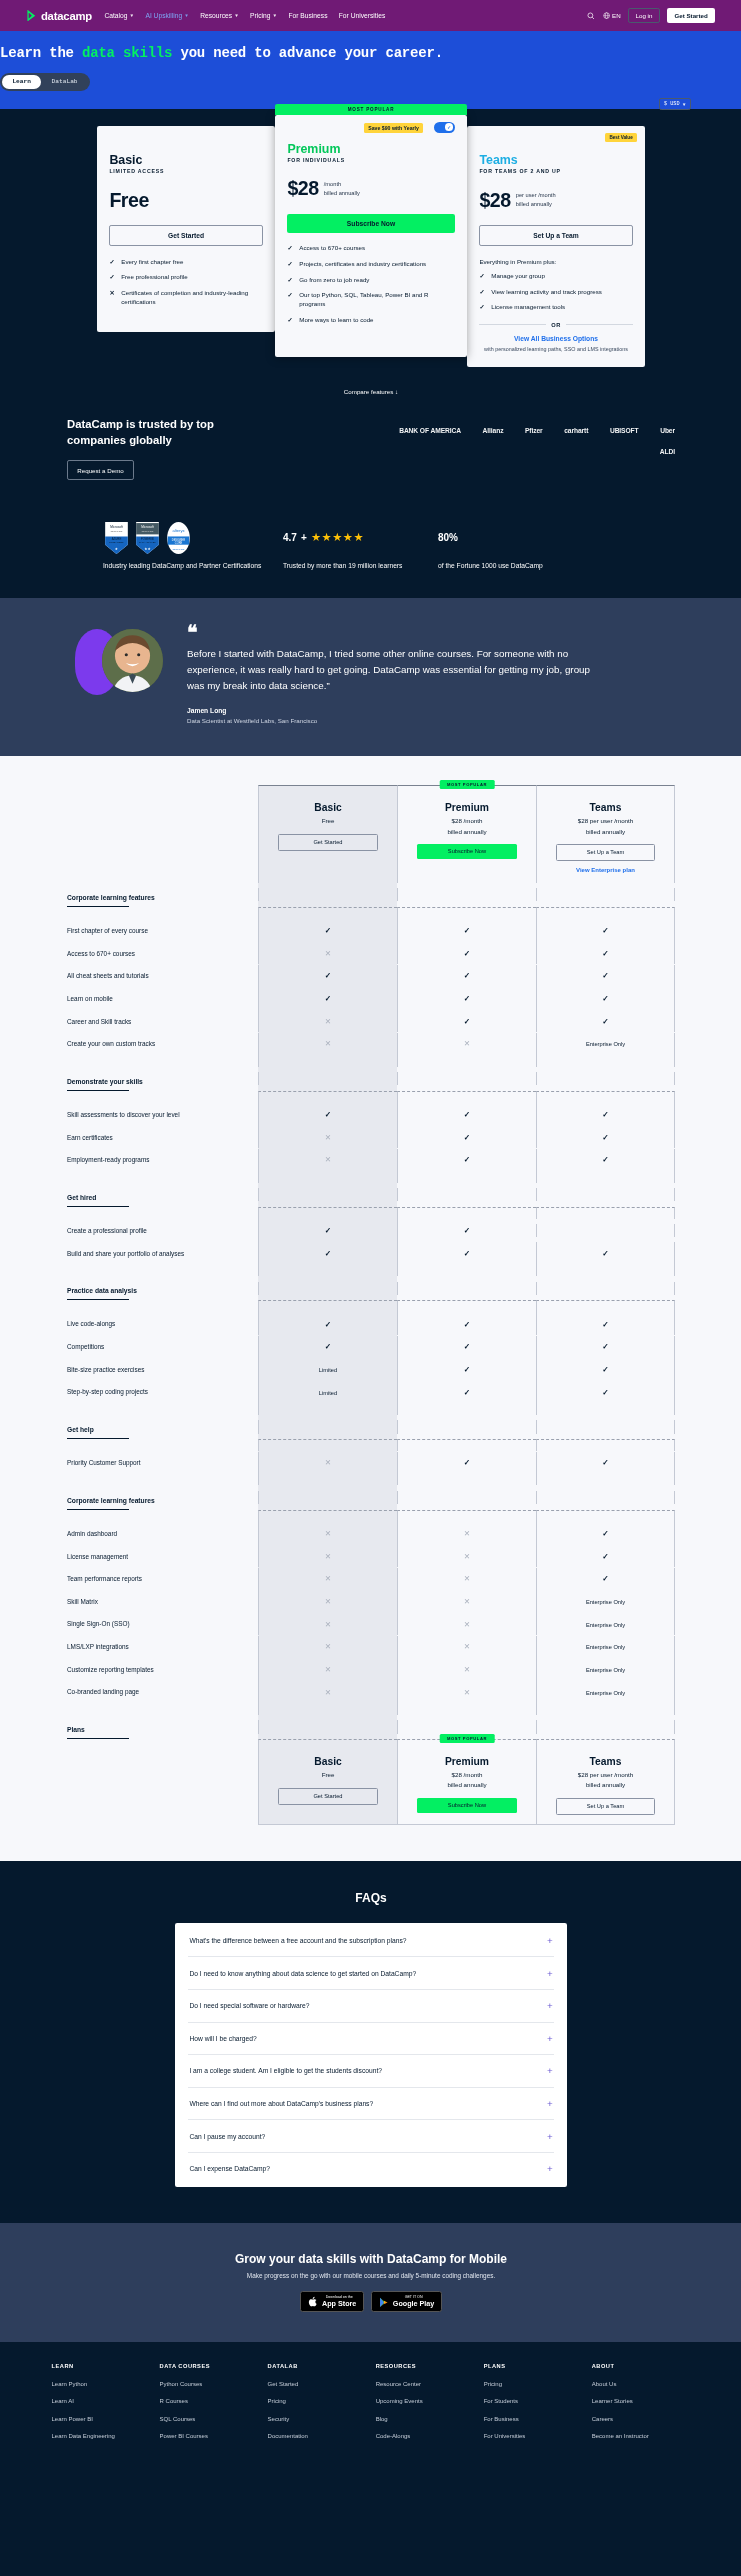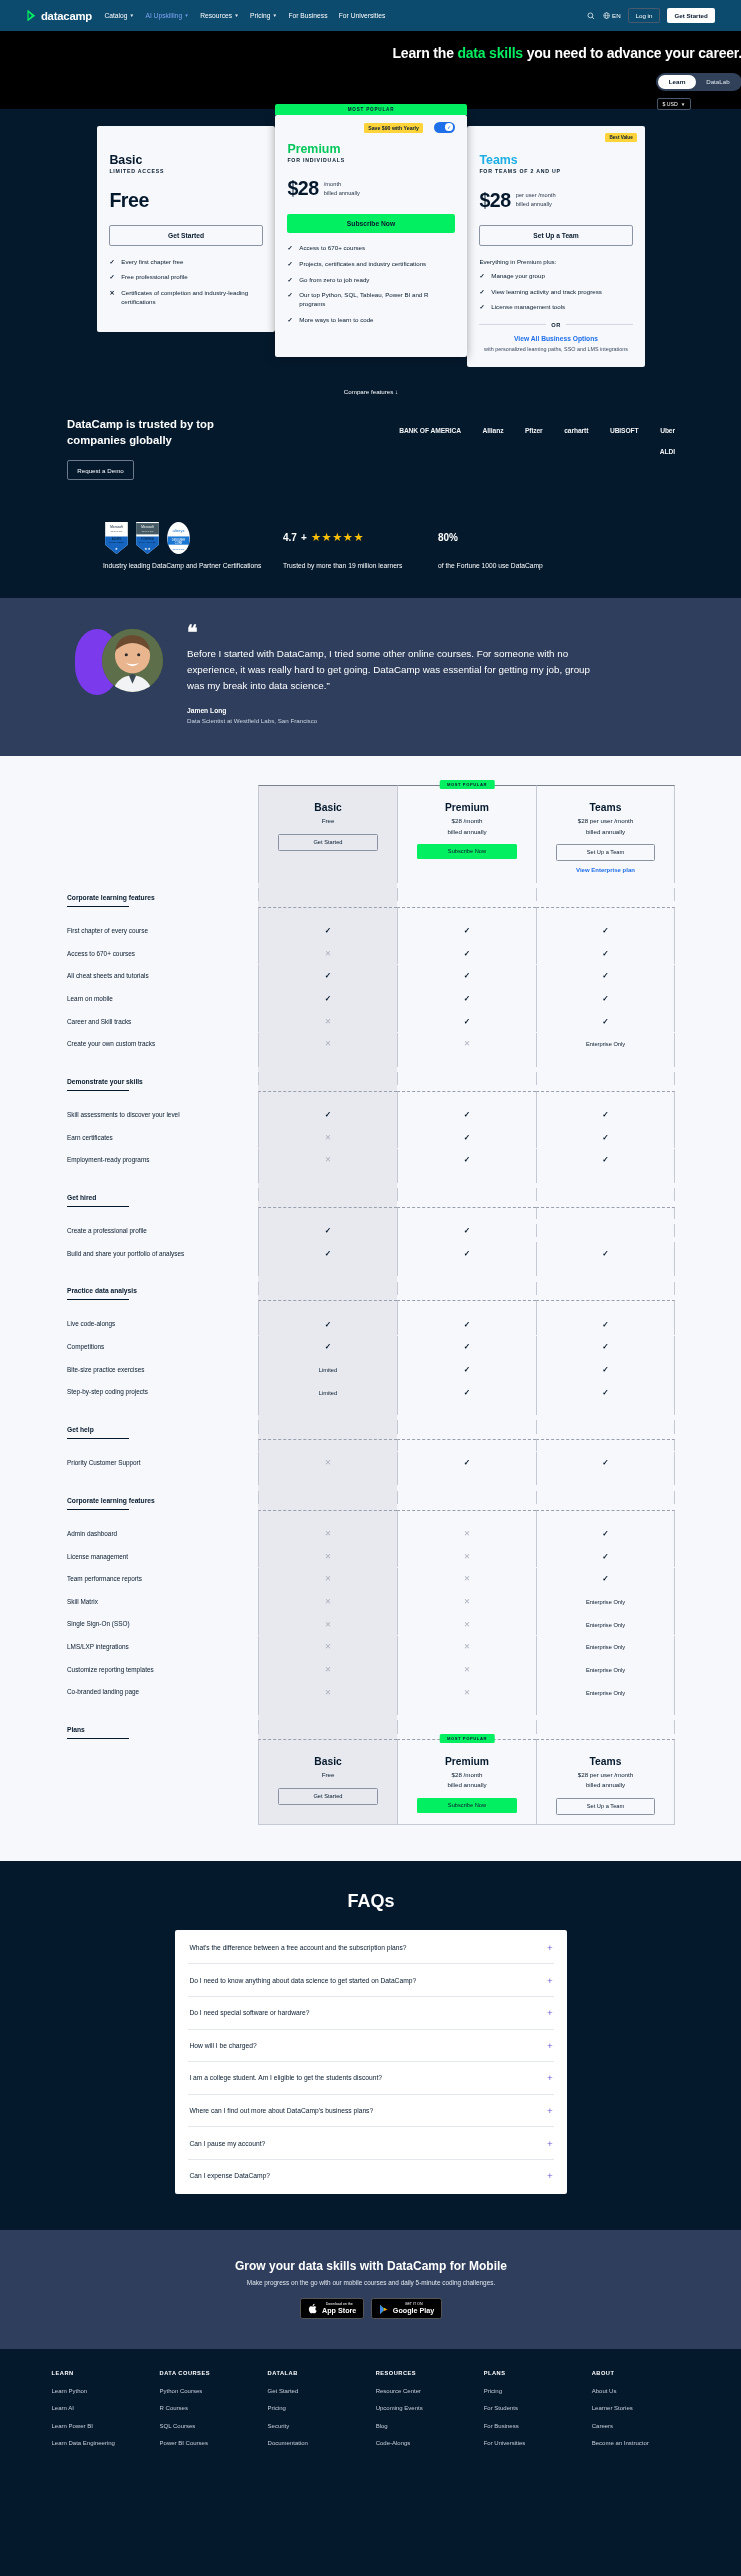--- a/index.html
+++ b/index.html
@@ -8,21 +8,21 @@
     font-family: "Liberation Sans", sans-serif;
     background: #05192d;
     color: #fff;
     -webkit-font-smoothing: antialiased;
   }
   a { text-decoration: none; color: inherit; }
 
   
   .nav {
     height: 31px;
-    background: #0c4a6e;
+    background: #701a75;
     display: flex;
     align-items: center;
     padding: 0 27px;
     gap: 0;
   }
   .logo-wrap { display: flex; align-items: center; gap: 3.6px; margin-right: 12.4px; }
   .logo-mark { width: 10.3px; height: 11.3px; flex: none; }
   .logo-text { font-size: 11.3px; font-weight: 700; letter-spacing: -0.2px; color: #fff; }
   .nav-links { display: flex; align-items: center; gap: 11.3px; }
   .nav-link {
@@ -37,21 +37,21 @@
   .btn-outline-s {
     border: 0.5px solid #4a5a6e; border-radius: 2.1px; padding: 3.1px 6.7px;
     font-size: 6.2px; color: #fff; cursor: pointer; background: transparent;
   }
   .btn-white-s {
     background: #fff; color: #05192d; border-radius: 2.1px; padding: 3.6px 7.2px;
     font-size: 6.2px; font-weight: 700; cursor: pointer; border: none;
   }
 
   
-  .hero { background: #000000; text-align: right; padding: 14.4px 0 0; }
+  .hero { background: #1d4ed8; text-align: left; padding: 14.4px 0 0; font-family: Liberation Mono, monospace; }
   .hero h1 { font-size: 14px; font-weight: 700; letter-spacing: -0.2px; }
   .hero h1 .green { color: #03ef62; }
   .seg {
     display: inline-flex; background: #31415a; border-radius: 11.3px; padding: 2.1px;
     margin-top: 11.3px;
   }
   .seg-item {
     padding: 3.6px 10.3px; border-radius: 9.3px; font-size: 6.2px; cursor: pointer; color: #dfe6ee;
   }
   .seg-item.active { background: #fff; color: #05192d; font-weight: 700; }
@@ -209,21 +209,21 @@
   .dash-row .sp { }
   .dash-row .dl { border-top: 0.5px dashed #9aa1ae; border-left: 0.5px solid #c4c9d4; height: 0.5px; }
   .dash-row .dl.last { border-right: 0.5px solid #c4c9d4; }
   .spacer-row { display: grid; grid-template-columns: 191px 1fr 1fr 1fr; }
   .spacer-row .sc { border-left: 0.5px solid #c4c9d4; height: 11.3px; }
   .spacer-row .sc.last { border-right: 0.5px solid #c4c9d4; }
   .tfoot-border { border-bottom: 0.5px solid #c4c9d4; }
 
   
   .faq { background: #05192d; padding: 30px 0 36px; }
-  .faq h2 { text-align: center; font-size: 18px; font-weight: 700; margin-bottom: 17.5px; }
+  .faq h2 { text-align: center; font-size: 12px; font-weight: 700; margin-bottom: 17.5px; }
   .faq-box { width: 392px; margin: 0 auto; background: #fff; color: #05192d; border-radius: 2.1px; padding: 2.1px 13.4px; }
   .faq-item {
     display: flex; align-items: center; justify-content: space-between;
     padding: 10.3px 1px; font-size: 6.7px; cursor: pointer;
     border-bottom: 0.5px solid #e4e7ec;
   }
   .faq-item:last-child { border-bottom: none; }
   .plus { font-size: 9.8px; color: #6b5bd2; font-weight: 300; }
 
   

